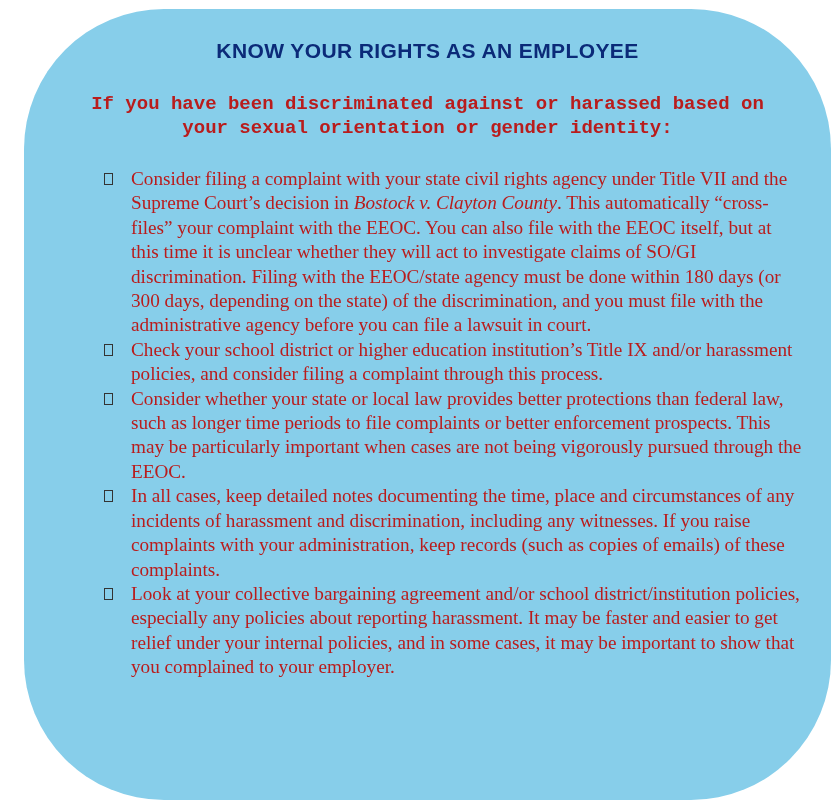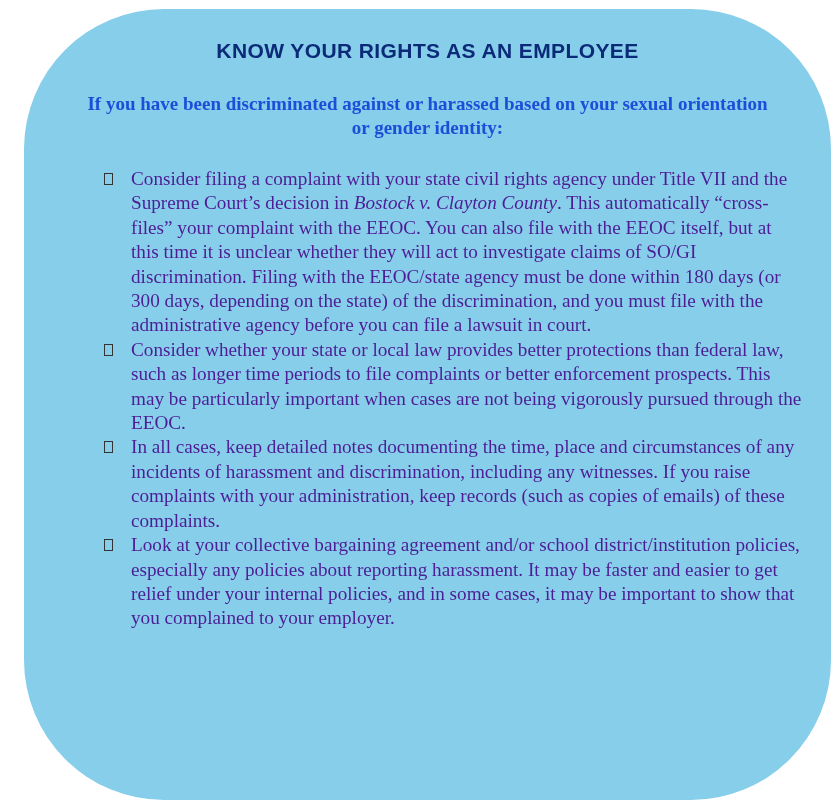--- a/index.html
+++ b/index.html
@@ -35,38 +35,38 @@
       font-size: 21px;
       letter-spacing: 0.4px;
       color: #0b2a78;
     }
     .subtitle {
       position: absolute;
       left: 60px;
       right: 60px;
       top: 83px;
       text-align: center;
-      font-family: Liberation Serif, serif;
+      font-family: Liberation Mono, monospace;
       font-weight: bold;
       font-size: 19px;
       line-height: 24px;
-      color: #1d4ed8;
+      color: #b91c1c;
     }
     .list {
       position: absolute;
       left: 80px;
       top: 158px;
       width: 700px;
       margin: 0;
       padding: 0;
       list-style: none;
       font-family: "Liberation Serif", serif;
       font-size: 19.2px;
       line-height: 24.4px;
-      color: #4c1d95;
+      color: #b91c1c;
     }
     .item {
       position: relative;
       padding-left: 27px;
     }
     .bullet {
       position: absolute;
       left: 0;
       top: 6px;
       width: 9px;
@@ -85,20 +85,21 @@
   <div class="title">KNOW YOUR RIGHTS AS AN EMPLOYEE</div>
   <div class="subtitle">If you have been discriminated against or harassed based on your sexual orientation or gender identity:</div>
 
   <ul class="list">
     <li class="item">
       <span class="bullet"></span>
       <span class="item-text"><span>Consider filing a complaint with your state civil rights agency under Title VII and the Supreme Court’s decision in </span><em>Bostock v. Clayton County</em><span>. This automatically “cross-files” your complaint with the EEOC. You can also file with the EEOC itself, but at this time it is unclear whether they will act to investigate claims of SO/GI discrimination. Filing with the EEOC/state agency must be done within 180 days (or 300 days, depending on the state) of the discrimination, and you must file with the administrative agency before you can file a lawsuit in court.</span></span>
     </li>
     <li class="item">
       <span class="bullet"></span>
+      <span class="item-text">Check your school district or higher education institution’s Title IX and/or harassment policies, and consider filing a complaint through this process.</span>
     </li>
     <li class="item">
       <span class="bullet"></span>
       <span class="item-text">Consider whether your state or local law provides better protections than federal law, such as longer time periods to file complaints or better enforcement prospects. This may be particularly important when cases are not being vigorously pursued through the EEOC.</span>
     </li>
     <li class="item">
       <span class="bullet"></span>
       <span class="item-text">In all cases, keep detailed notes documenting the time, place and circumstances of any incidents of harassment and discrimination, including any witnesses. If you raise complaints with your administration, keep records (such as copies of emails) of these complaints.</span>
     </li>
     <li class="item">

